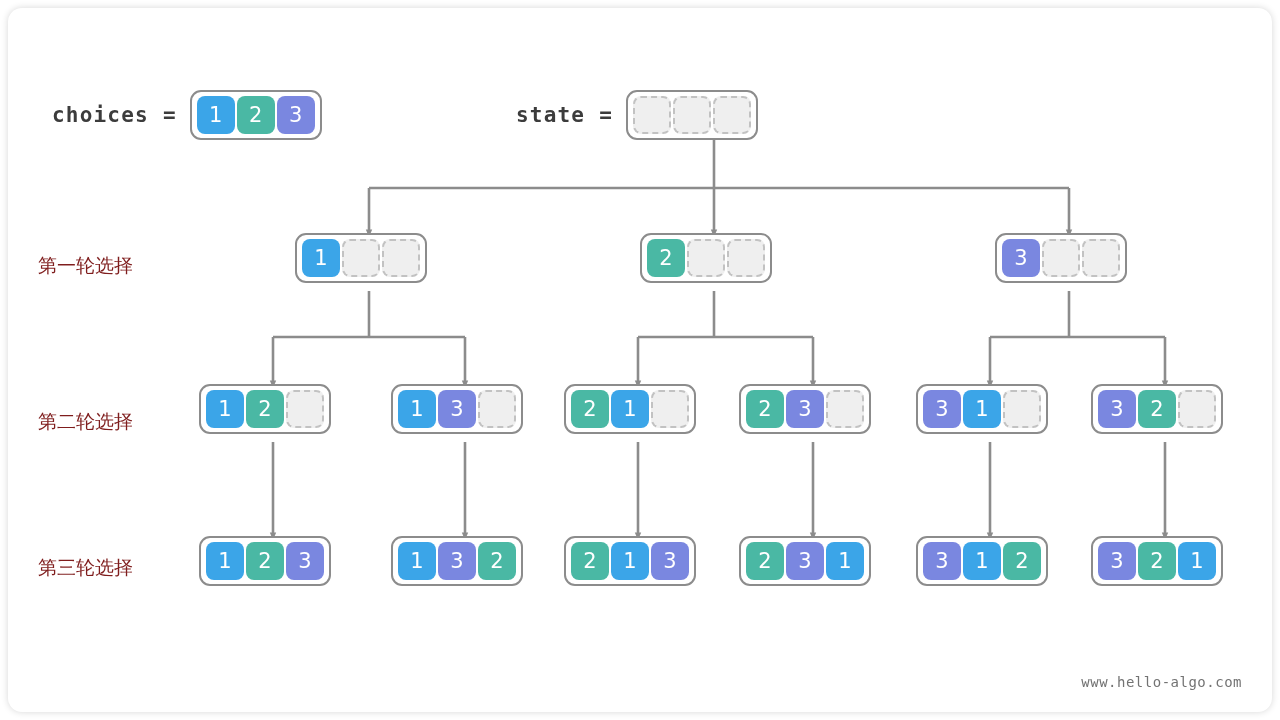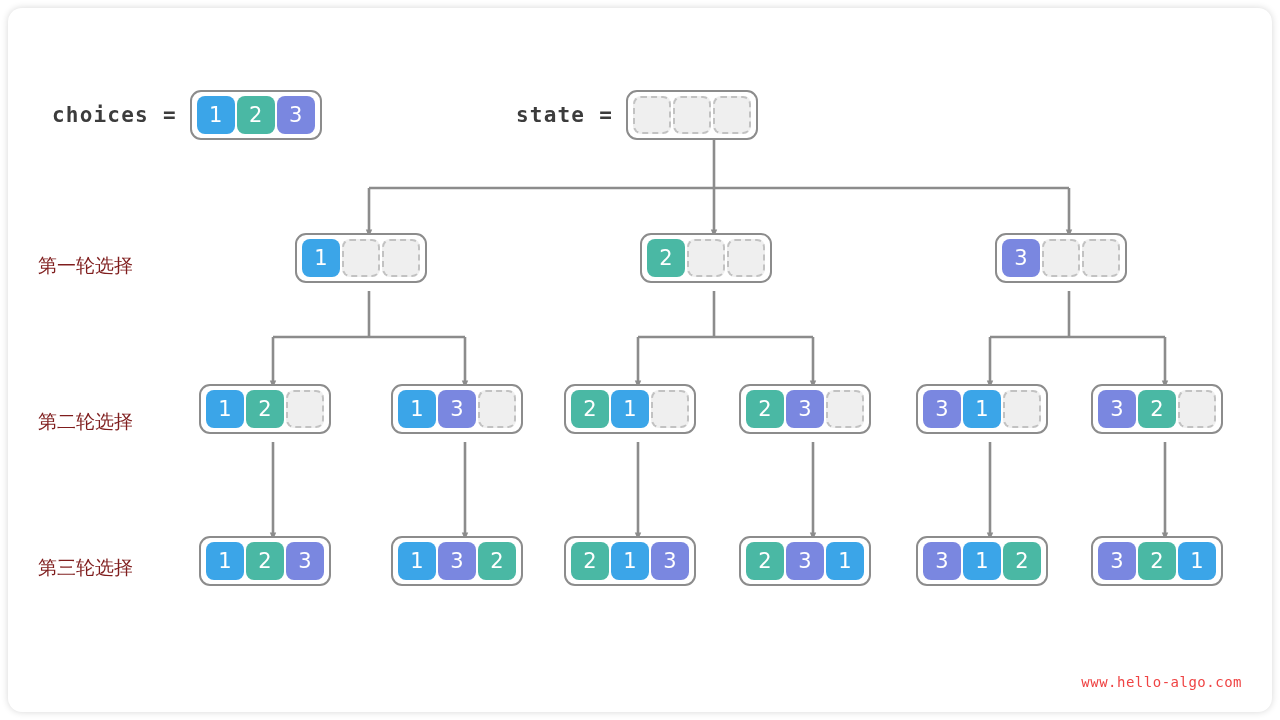--- a/index.html
+++ b/index.html
@@ -98,21 +98,21 @@
     white-space: nowrap;
   }
 
   
   #watermark {
     position: absolute;
     right: 30px;
     bottom: 22px;
     font-family: "DejaVu Sans Mono", "Liberation Mono", monospace;
     font-size: 14px;
-    color: #ef4444;
+    color: #737373;
     letter-spacing: 0.5px;
   }
 </style>
 </head>
 <body>
 
 <div id="canvas">
 
   <svg id="wires" viewBox="0 0 1264 704" xmlns="http://www.w3.org/2000/svg">
     <defs>

